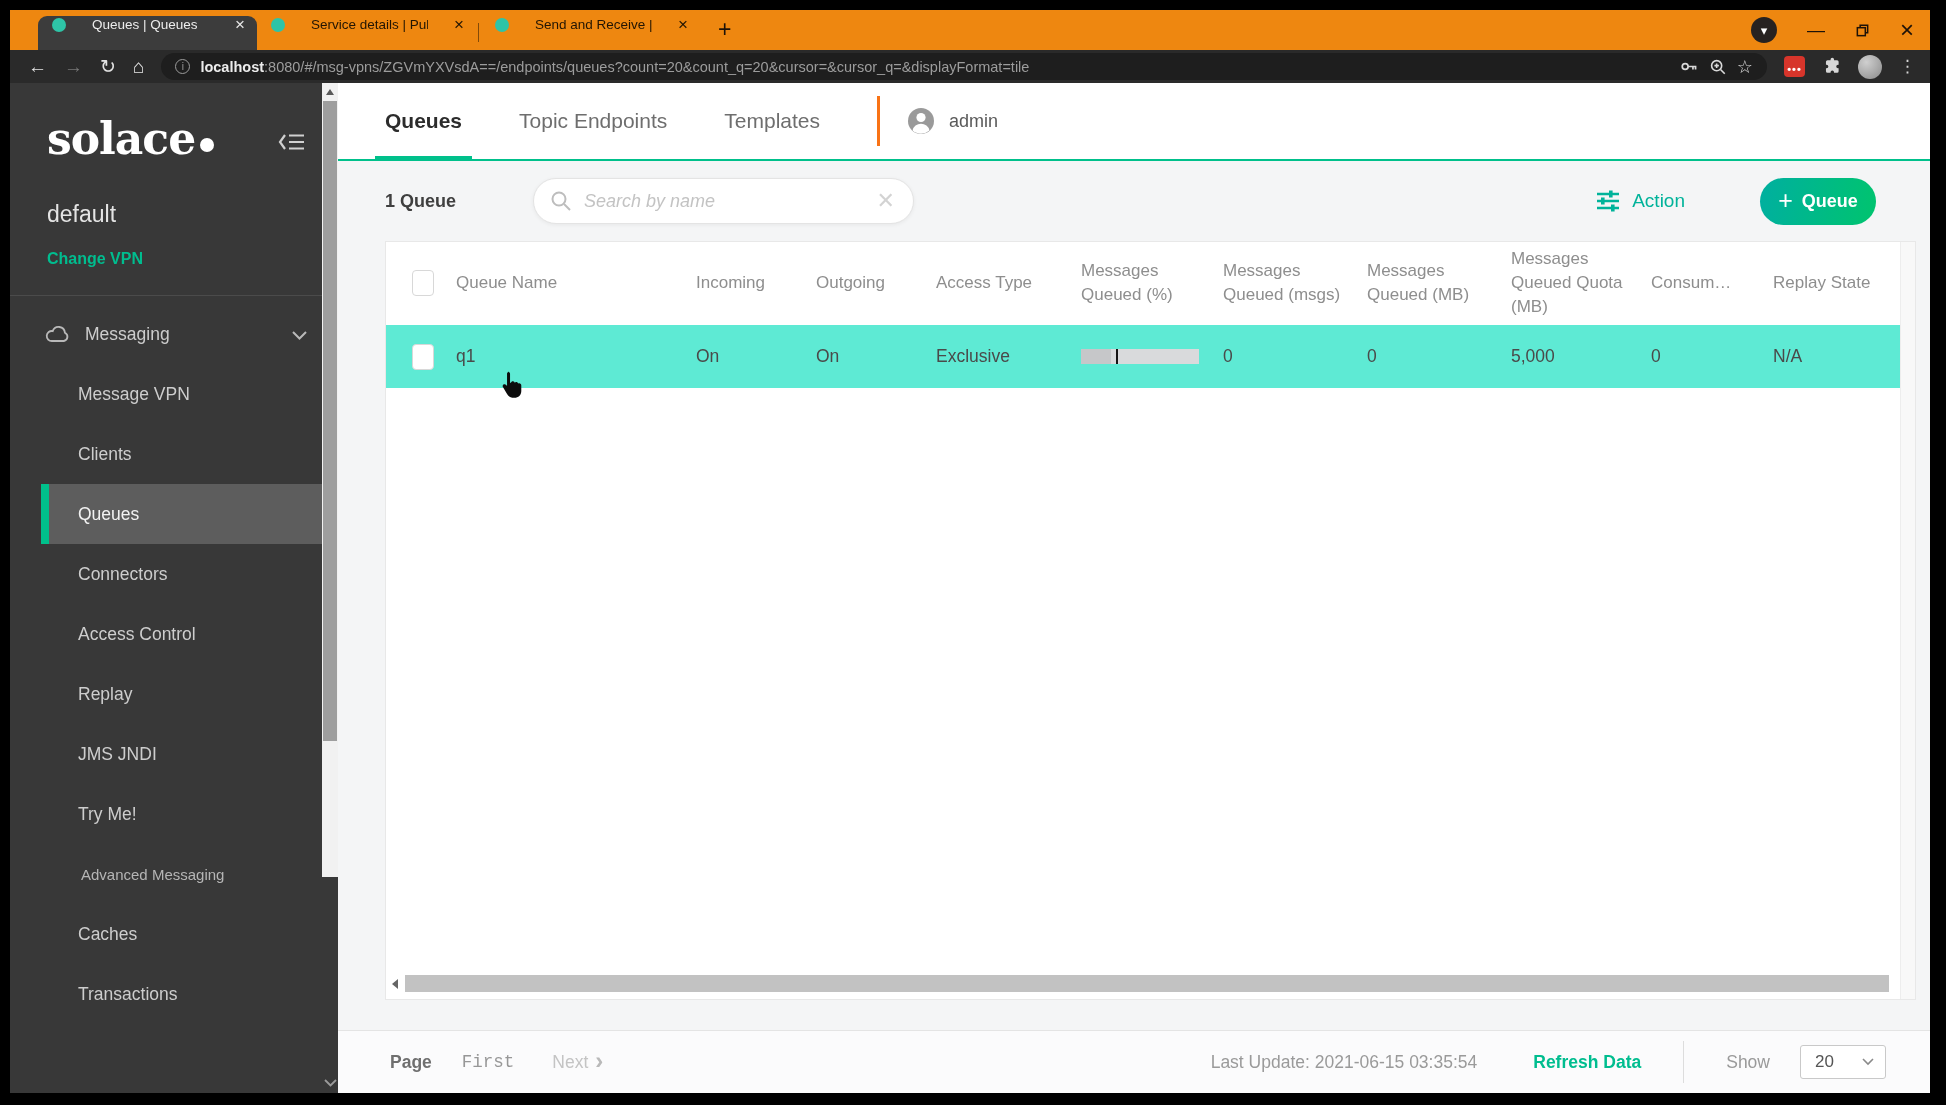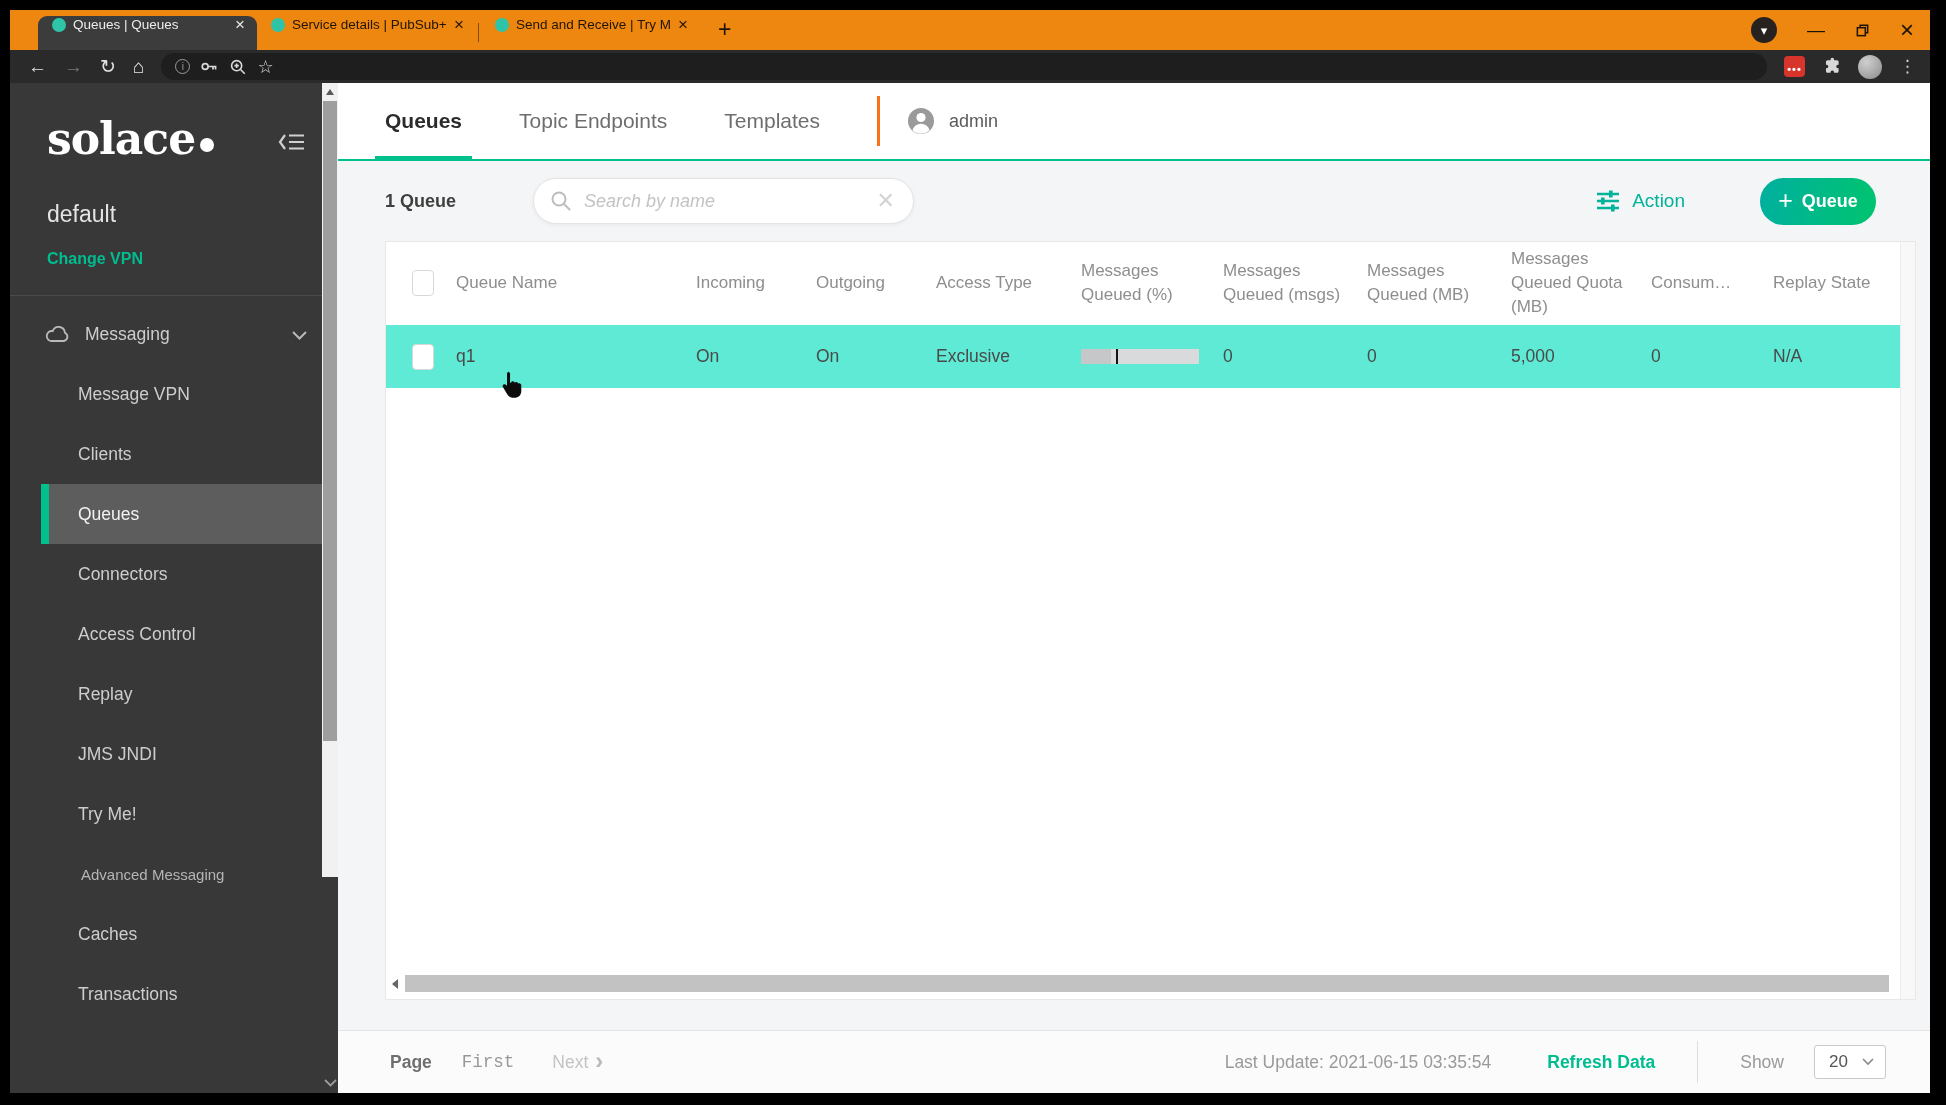--- a/index.html
+++ b/index.html
@@ -5,21 +5,21 @@
   * { margin:0; padding:0; box-sizing:border-box; }
   html,body { width:1946px; height:1105px; }
   body { background:#000; position:relative; font-family:"Liberation Sans",sans-serif; overflow:hidden; }
 
   .window { position:absolute; left:10px; top:10px; width:1920px; height:1083px;
             display:flex; flex-direction:column; background:#2a2a2a; }
 
   
   .tabstrip { height:40px; background:#ee8710; display:flex; align-items:flex-end;
               padding-left:28px; position:relative; flex-shrink:0; }
-  .tab { height:34px; width:219px; display:flex; align-items:center; padding:0 12px 17px 14px; gap:7px; }
+  .tab { height:34px; width:219px; display:flex; align-items:center; padding:0 12px 17px 14px; gap:26px; }
   .tab.active { background:#3c3c3c; border-radius:9px 9px 0 0; color:#ececec; }
   .tab.inactive { color:#221503; }
   .favicon { width:14px; height:14px; border-radius:50%; background:#2ec4a7; flex-shrink:0; }
   .tab-title { font-size:13.5px; white-space:nowrap; overflow:hidden; flex:1; }
   .tab-x { font-size:17px; line-height:1; }
   .tab.active .tab-x { color:#e8e8e8; }
   .tab-sep { width:1px; height:19px; background:rgba(0,0,0,.45); margin:0 2px 8px 2px; }
   .newtab { font-size:23px; color:#1d1208; margin:0 0 9px 18px; line-height:1; }
   .win-controls { position:absolute; right:16px; top:0; height:40px; display:flex; align-items:center; gap:30px; }
   .circle-btn { width:26px; height:26px; border-radius:50%; background:#272220; color:#fff;
@@ -142,21 +142,21 @@
                 align-items:center; padding:0 44px 0 52px; font-size:17.5px; flex-shrink:0; }
   .f-page { color:#6f6f6f; font-weight:bold; }
   .f-first { margin-left:30px; color:#979797;font-family:Liberation Mono, monospace; }
   .f-next { margin-left:38px; color:#c4c4c4; display:flex; align-items:center; gap:7px;justify-content:flex-end; }
   .f-next-chev { color:#b9b9b9; font-size:24px; font-weight:bold; line-height:1; margin-top:-2px; }
   .f-right { margin-left:auto; display:flex; align-items:center; }
   .f-update { color:#9a9a9a; }
   .f-refresh { margin-left:56px; color:#00bd8f; font-weight:bold; }
   .f-div { width:1px; height:42px; background:#ddd; margin:0 42px; }
   .f-show { color:#9a9a9a; }
-  .f-select { margin-left:30px; width:72px; height:34px; background:#fff; border:1px solid #c9c9c9;
+  .f-select { margin-left:30px; width:86px; height:34px; background:#fff; border:1px solid #c9c9c9;
               border-radius:3px; display:flex; align-items:center; justify-content:space-between;
               padding:0 11px 0 14px; color:#555; font-size:17px; }
 </style>
 </head>
 <body>
 
 <div class="window">
 
   <div class="tabstrip">
     <div class="tab active">
@@ -189,20 +189,21 @@
     </div>
   </div>
 
   <div class="chrome">
     <span class="nav-ic">←</span>
     <span class="nav-ic dim">→</span>
     <span class="nav-ic">↻</span>
     <span class="nav-ic">⌂</span>
     <div class="omnibox">
       <span class="info-circle">i</span>
+      <span class="url"><span class="url-host">localhost</span><span class="url-rest">:8080/#/msg-vpns/ZGVmYXVsdA==/endpoints/queues?count=20&amp;count_q=20&amp;cursor=&amp;cursor_q=&amp;displayFormat=tile</span></span>
       <span class="obx-ic">
         <svg width="19" height="19" viewBox="0 0 22 22">
             <circle cx="6" cy="11" r="3.4" fill="none" stroke="#d9d9d9" stroke-width="2"></circle>
             <path d="M9.5 11 H19 M15 11 v3.4 M18 11 v3.4" fill="none" stroke="#d9d9d9" stroke-width="2"></path>
           </svg>
       </span>
       <span class="obx-ic">
         <svg width="18" height="18" viewBox="0 0 20 20">
             <circle cx="8.5" cy="8.5" r="5.6" fill="none" stroke="#d9d9d9" stroke-width="1.8"></circle>
             <path d="M12.8 12.8 L17.5 17.5 M8.5 6 v5 M6 8.5 h5" fill="none" stroke="#d9d9d9" stroke-width="1.8"></path>

